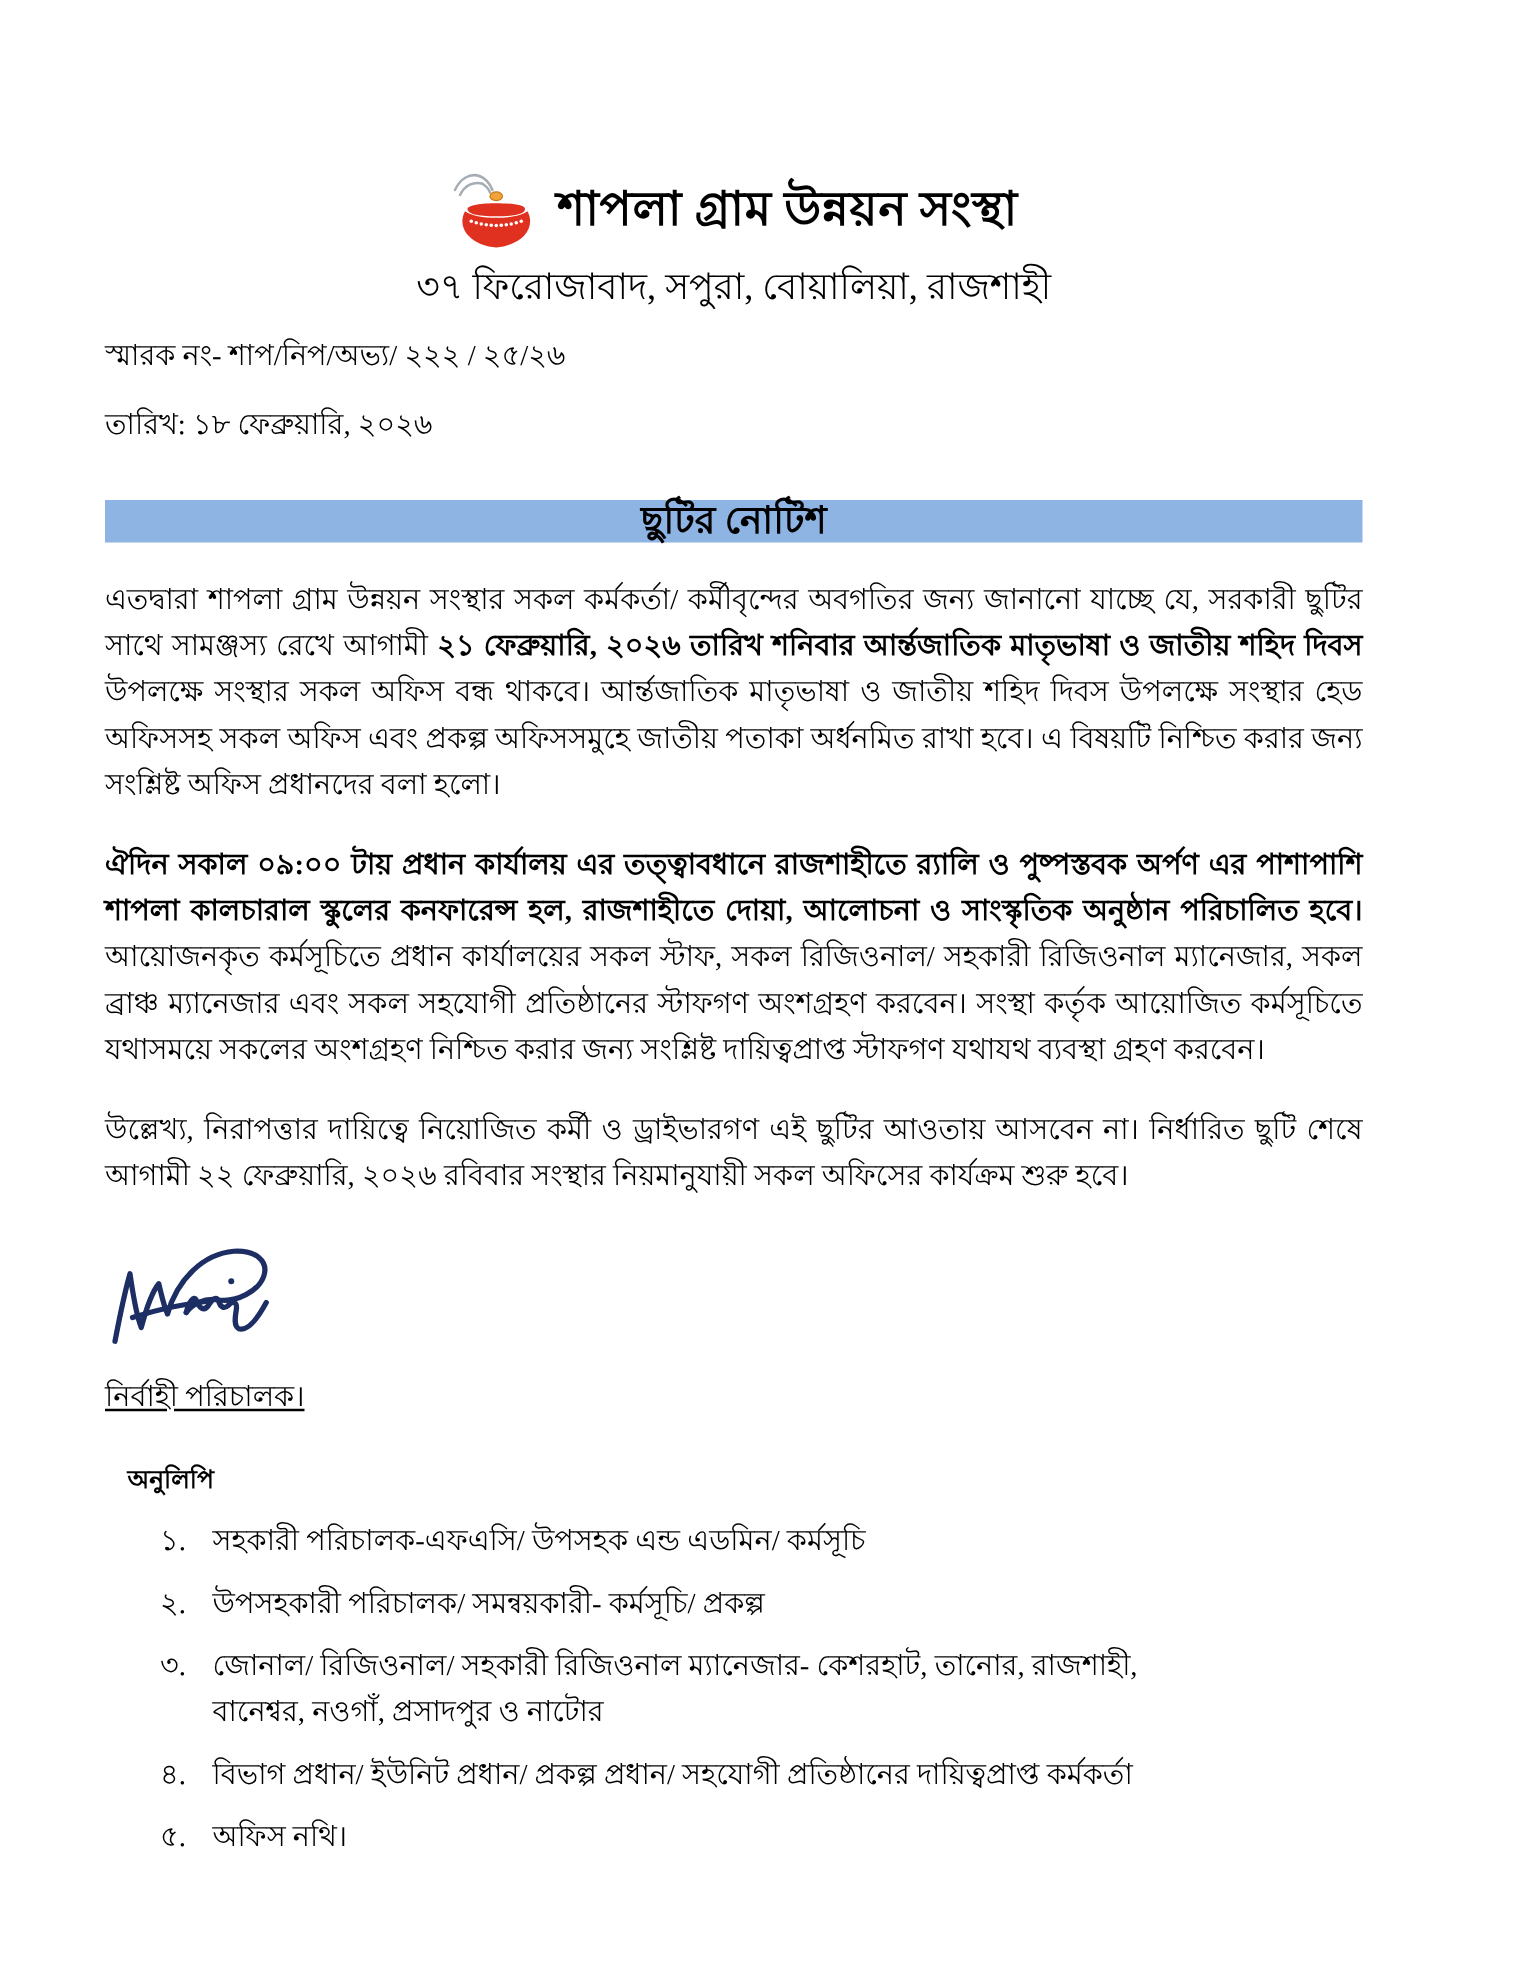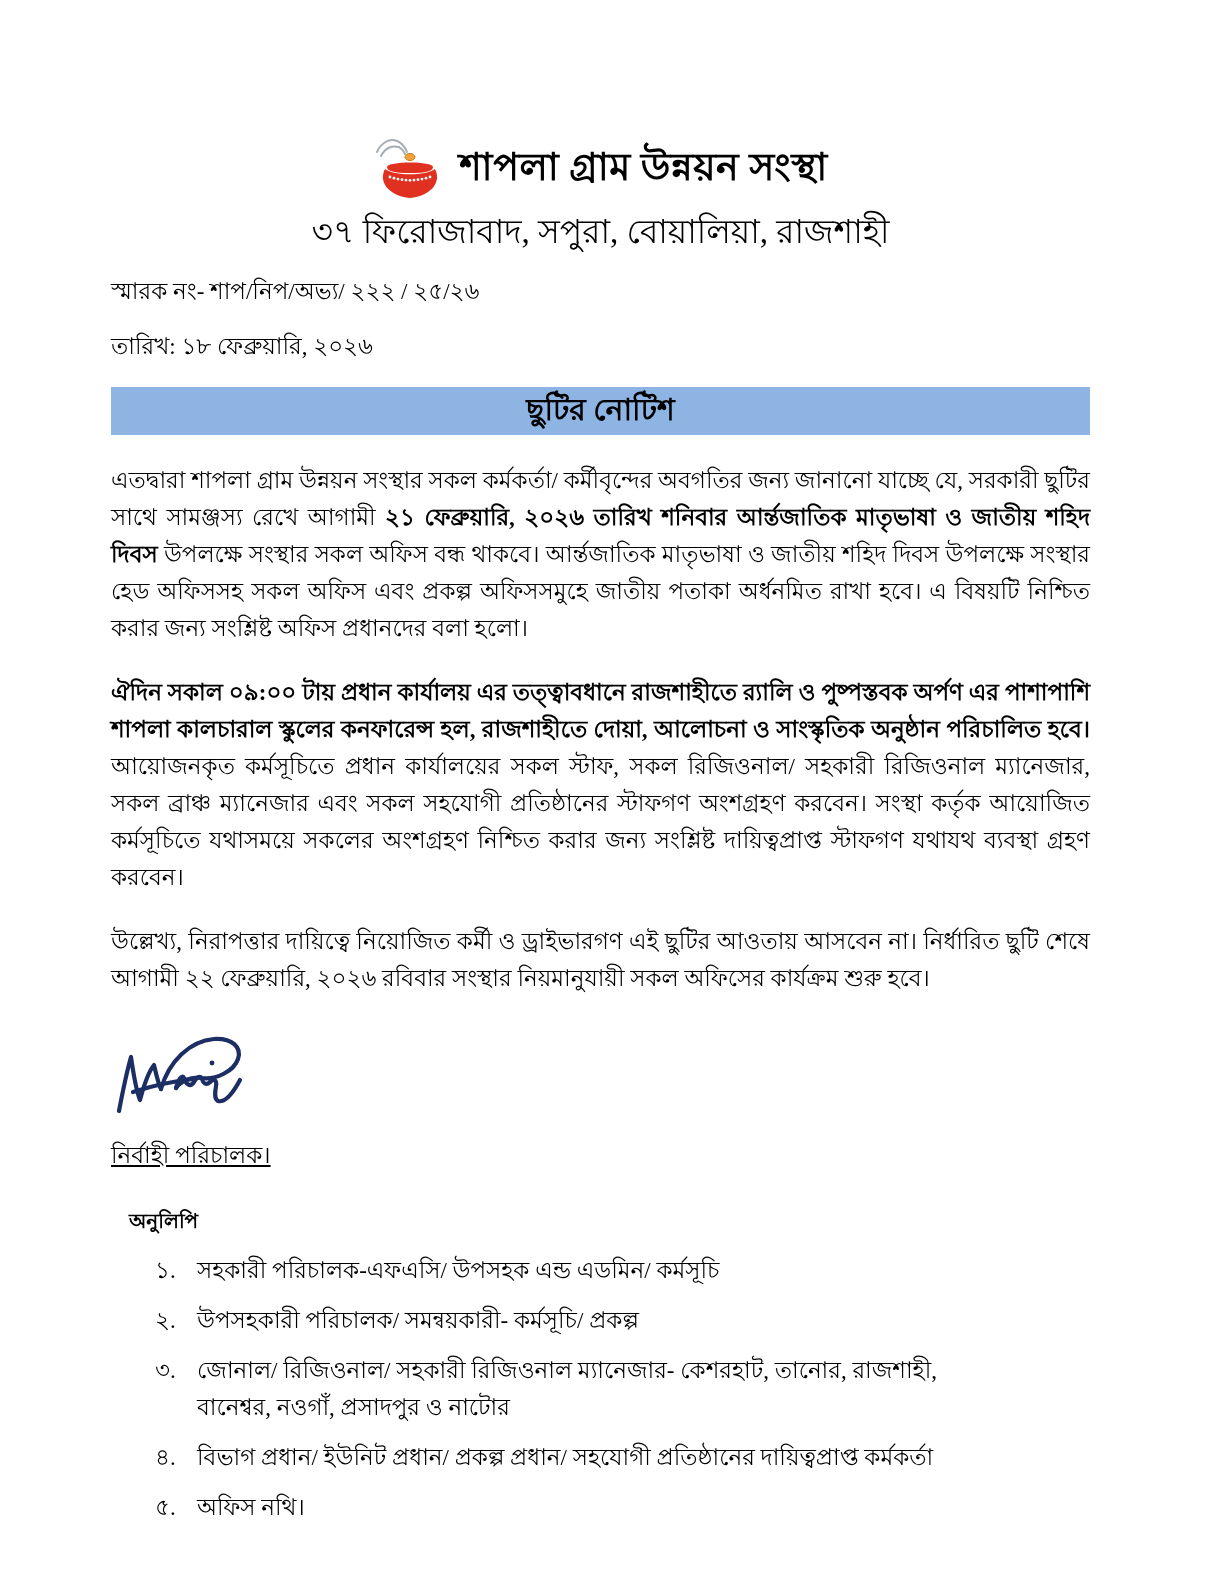--- a/index.html
+++ b/index.html
@@ -1,34 +1,34 @@
 <!DOCTYPE html>
 <html><head>
 <meta charset="utf-8">
 <style>
   html,body { margin:0; padding:0; background:#ffffff; }
   .page {
     width:1224px; height:1584px;
     background:#ffffff; color:#000;
     font-family:"Liberation Serif","DejaVu Serif",serif;
     box-sizing:border-box;
-    padding:136px 134px 0 111px;
+    padding:136px 134px 0 84px;
     position:relative;
     overflow:hidden;
   }
   .letterhead { text-align:center; }
   .org-line { display:flex; align-items:center; justify-content:center; gap:12px; }
   .org-name { font-size:38px; font-weight:bold; letter-spacing:0.5px; }
-  .org-address { font-size:33px; margin-top:4px; }
+  .org-address { font-size:29px; margin-top:4px; }
 
   .meta { margin-top:11px; font-size:23px; }
   .date-line { margin-top:16px; }
 
   .banner {
-    margin-top:20px; height:48px;
+    margin-top:40px; height:34px;
     background:#8db4e2;
     display:flex; align-items:center; justify-content:center;
     font-size:30px; font-weight:bold; color:#000;text-align:right;
   }
 
   .para {
     font-size:23px; line-height:37px;
     text-align:justify; text-justify:inter-word;
     margin:27px 0 0 0;
   }

